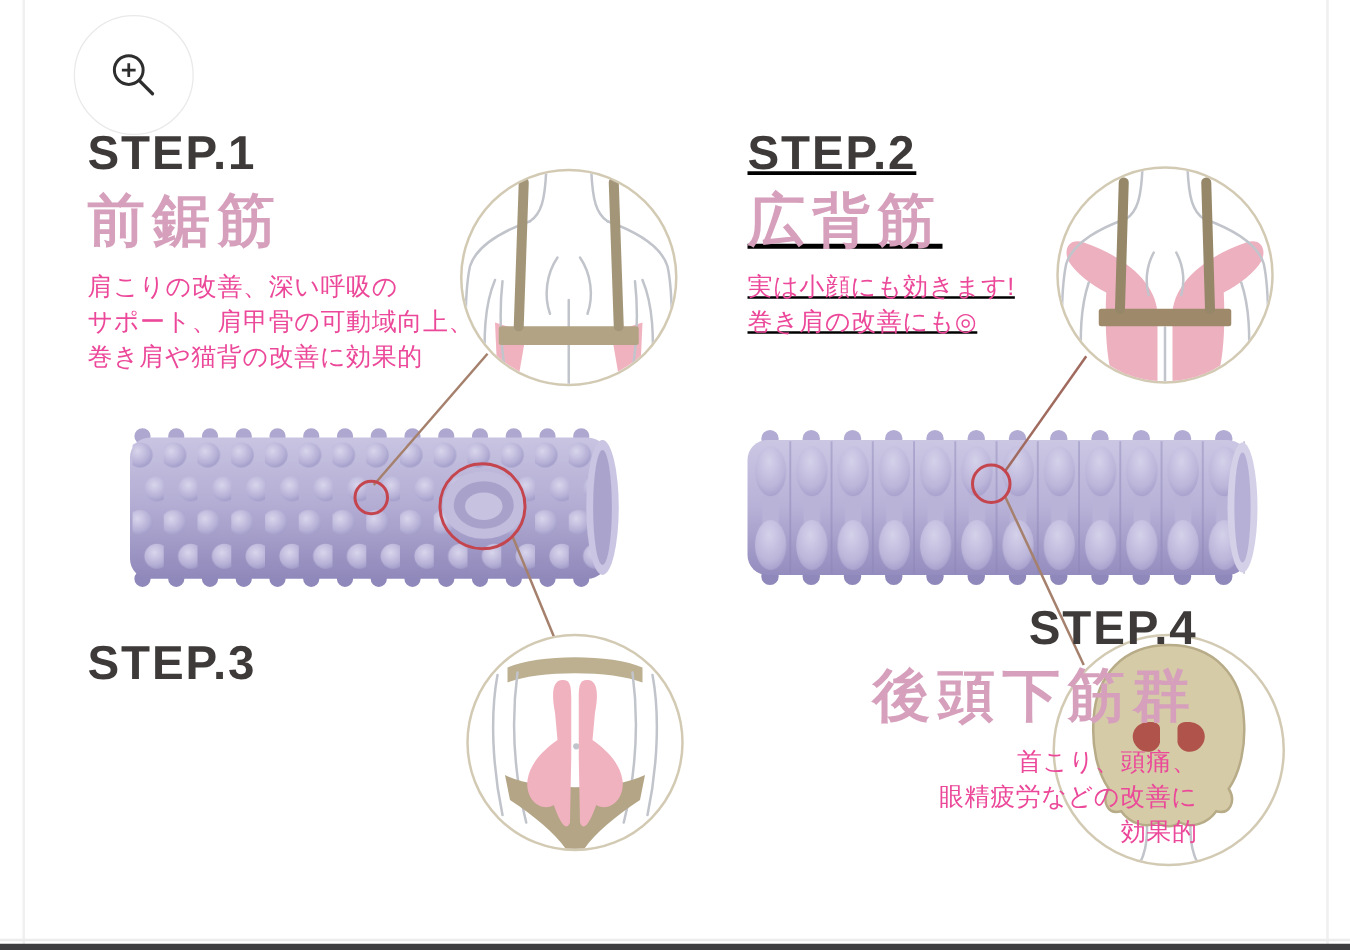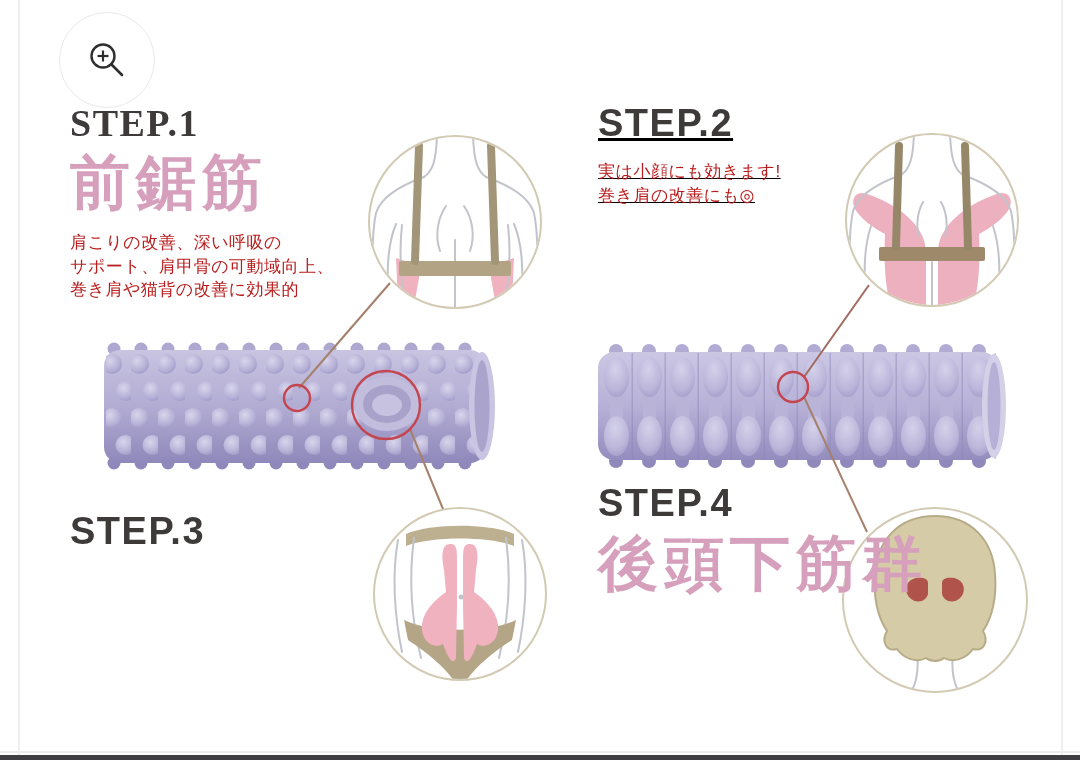--- a/index.html
+++ b/index.html
@@ -10,32 +10,32 @@
   .edge-line{position:absolute;top:0;bottom:0;width:2px;background:#f1f0f1;}
   .edge-left{left:18px;}
   .edge-right{left:1061px;}
   .art{position:absolute;left:0;top:0;pointer-events:none;}
   .zoom-btn{
     position:absolute;left:59px;top:12px;width:96px;height:96px;border-radius:50%;
     background:#ffffff;border:1px solid #e9e9e9;display:flex;align-items:center;justify-content:center;
     cursor:pointer;padding:0;
   }
   .step{position:absolute;width:360px;}
-  .step1{left:70px;top:104px;font-family:Liberation Serif, serif;}
+  .step1{left:70px;top:104px;}
   .step2{left:598px;top:104px;text-decoration:underline;}
   .step3{left:70px;top:512px;}
-  .step4{left:598px;top:484px;}
+  .step4{left:598px;top:484px;text-align:right;}
   .step-label{
     margin:0;font-size:38px;font-weight:700;color:#3d3a39;letter-spacing:1.5px;line-height:1.05;
   }
   .muscle-name{
-    margin:8px 0 0 0;font-size:60px;font-weight:700;color:#d6a0bc;letter-spacing:6px;line-height:1.05;
+    margin:8px 0 0 0;font-size:46px;font-weight:700;color:#d6a0bc;letter-spacing:6px;line-height:1.05;
   }
   .step-desc{
-    margin:16px 0 0 0;font-size:17px;font-weight:500;color:#b91c1c;line-height:1.4;
+    margin:16px 0 0 0;font-size:20px;font-weight:500;color:#ec4899;line-height:1.4;
     letter-spacing:0.5px;white-space:pre-line;
   }
   .bottom-hairline{position:absolute;left:0;top:751px;width:1080px;height:2px;background:#ececec;}
   .bottom-bar{position:absolute;left:0;top:755px;width:1080px;height:5px;background:#3e3e40;}
 </style>
 </head>
 <body>
 
 <div class="stage">
 
@@ -220,29 +220,33 @@
   <section class="step step1">
     <h2 class="step-label">STEP.1</h2>
     <h3 class="muscle-name">前鋸筋</h3>
     <p class="step-desc">肩こりの改善、深い呼吸の
 サポート、肩甲骨の可動域向上、
 巻き肩や猫背の改善に効果的</p>
   </section>
 
   <section class="step step2">
     <h2 class="step-label">STEP.2</h2>
+    <h3 class="muscle-name">広背筋</h3>
     <p class="step-desc">実は小顔にも効きます!
 巻き肩の改善にも◎</p>
   </section>
 
   <section class="step step3">
     <h2 class="step-label">STEP.3</h2>
   </section>
 
   <section class="step step4">
     <h2 class="step-label">STEP.4</h2>
     <h3 class="muscle-name">後頭下筋群</h3>
+    <p class="step-desc">首こり、頭痛、
+眼精疲労などの改善に
+効果的</p>
   </section>
 
   <div class="bottom-hairline"></div>
   <div class="bottom-bar"></div>
 
 </div>
 
 </body></html>

